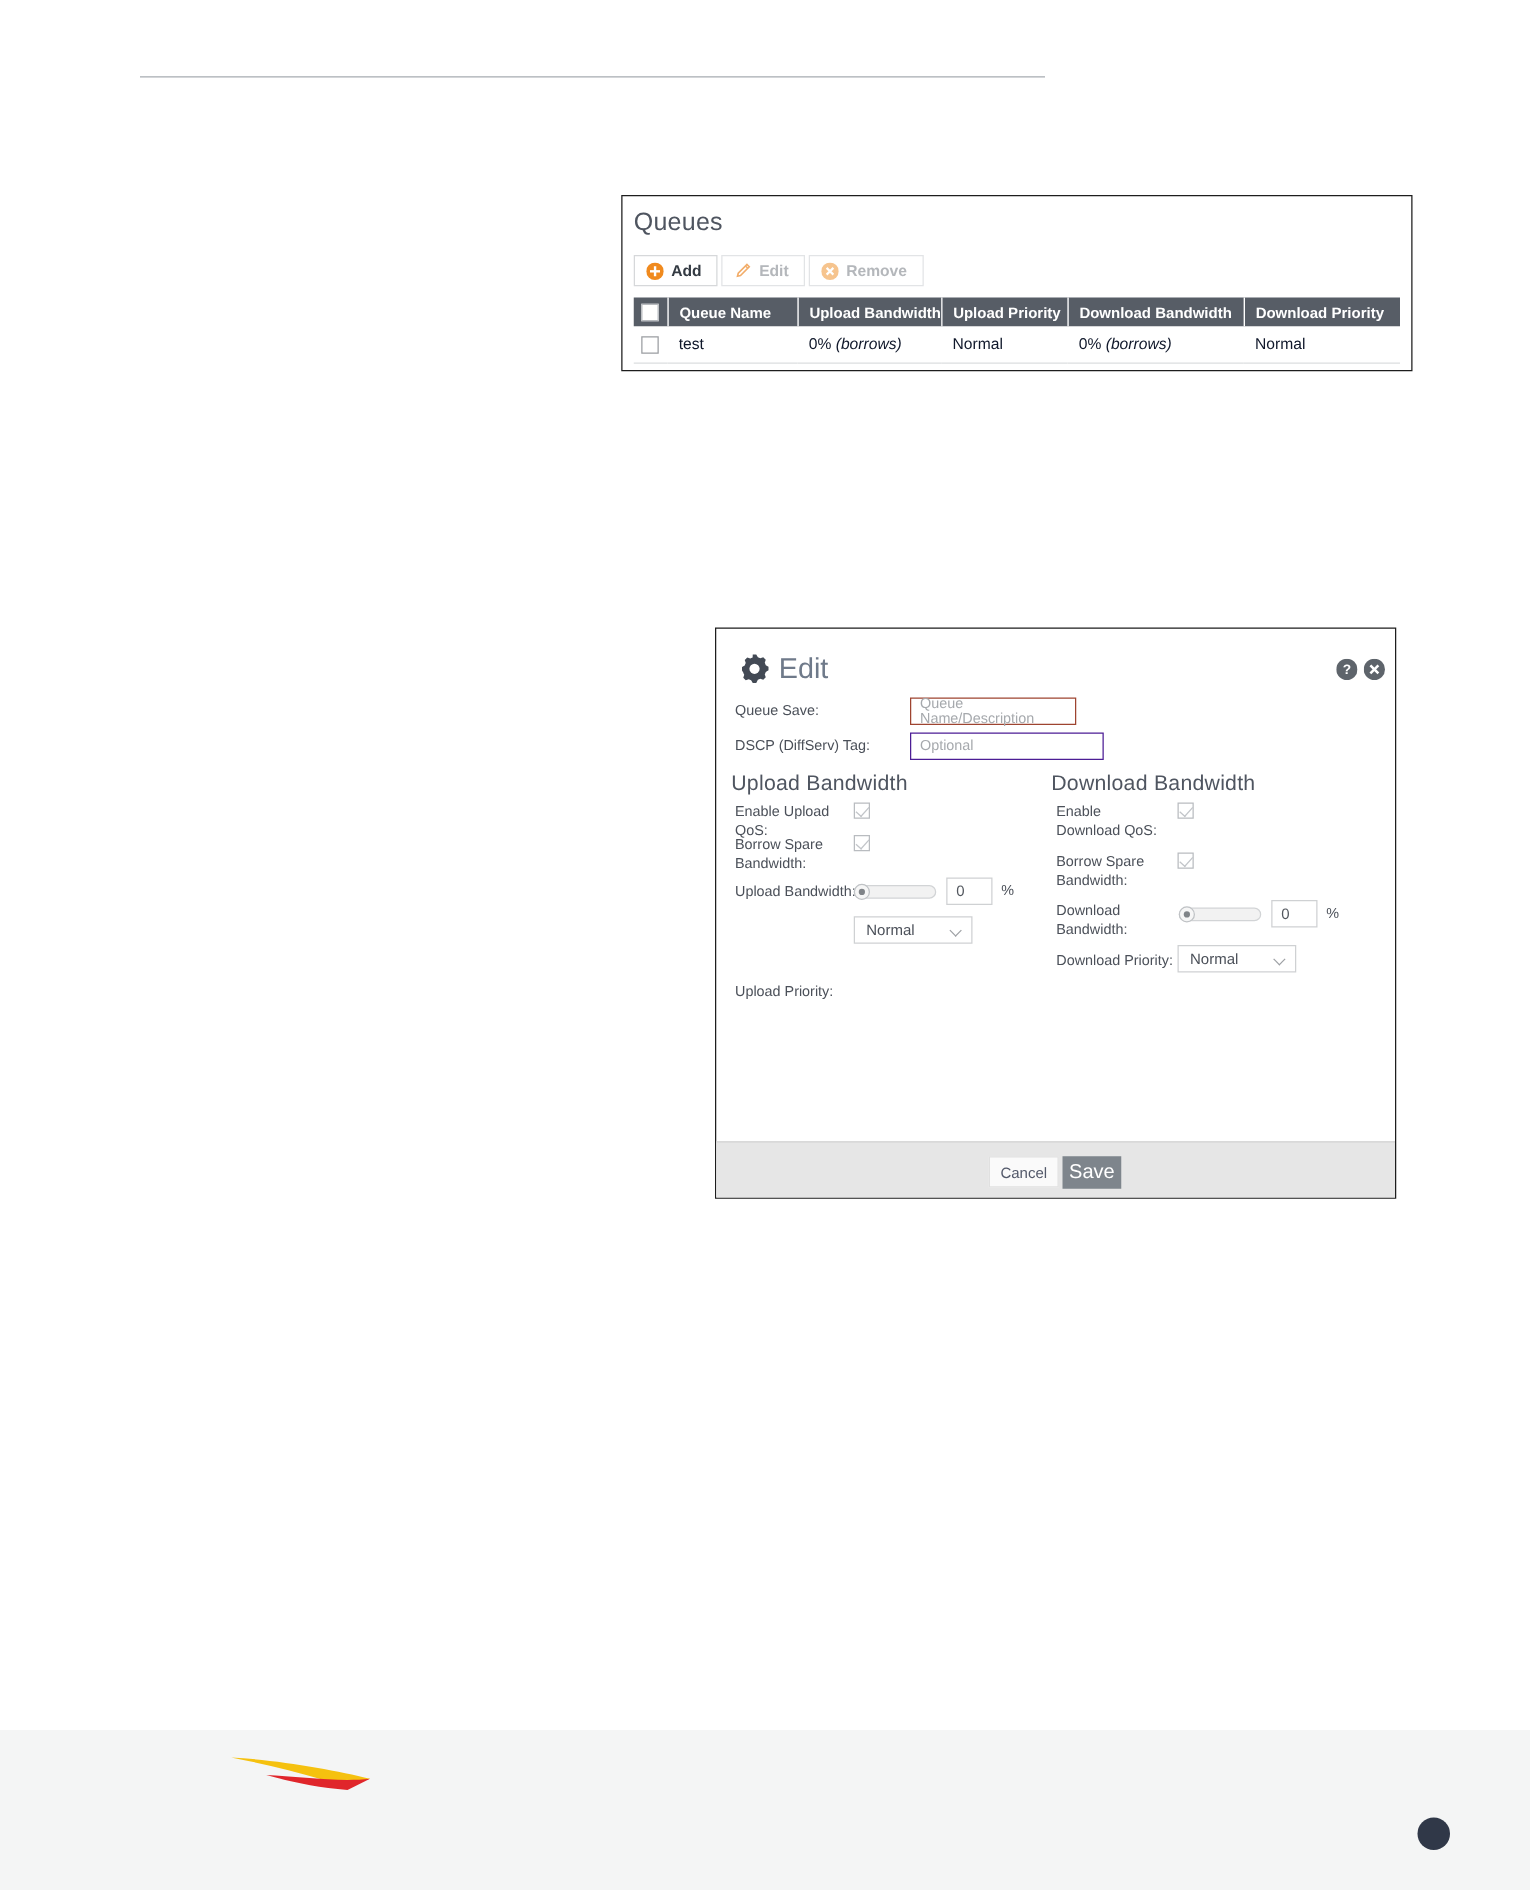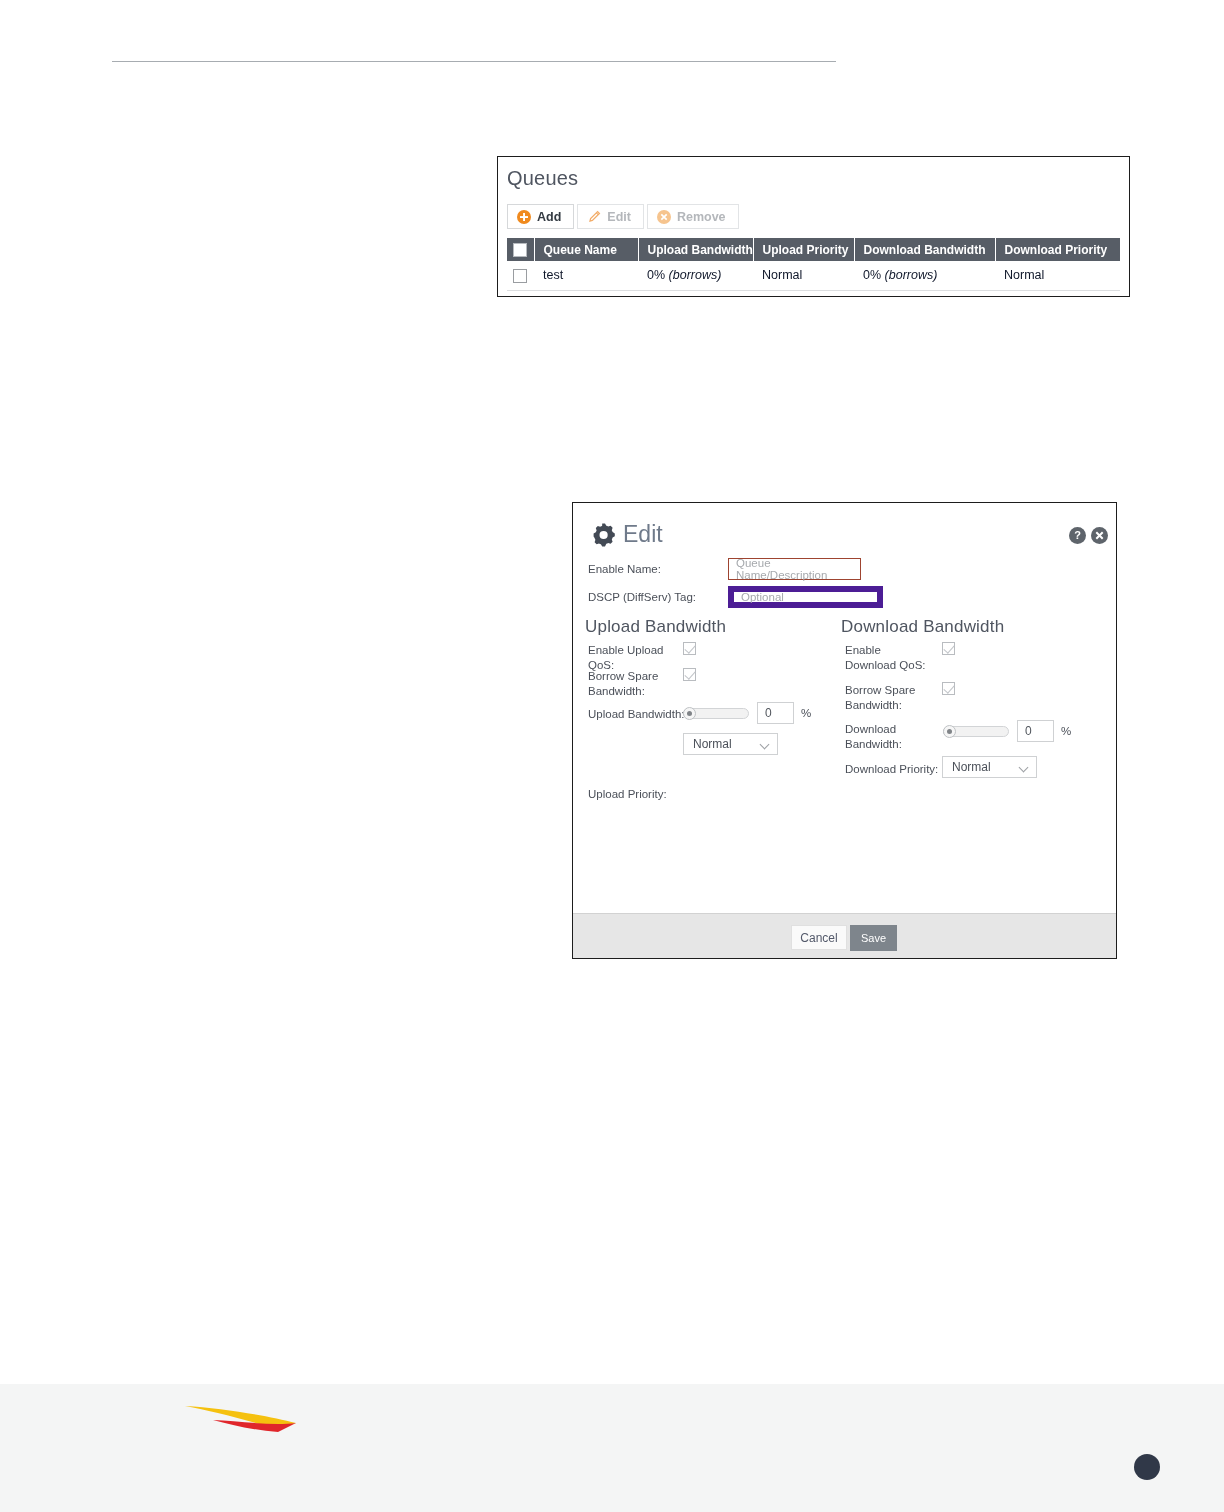--- a/index.html
+++ b/index.html
@@ -167,21 +167,21 @@
 
   .dlg-body { position: absolute; left: 0; top: 55px; right: 0; bottom: 0;}
 
   .field-row { position: absolute; }
   .f-label {
     font-size: 11.5px;
     color: #4b5059;
     line-height: 15px;
   }
   .f-input {
-    border: 6px solid #4c1d95;
+    border: 1px solid #4c1d95;
     background: #ffffff;
     box-sizing: border-box;
     font-size: 11.5px;
     color: #a6a9ad;
     padding: 0 7px;
     display: flex;
     align-items: center;
     height: 20px;
   }
   .f-input.required { border: 1px solid #9e4430; }
@@ -301,21 +301,21 @@
     font-size: 12px;
     color: #53596a;
     display: flex; align-items: center; justify-content: center;
   }
   .btn-save {
     position: absolute;
     left: 277px; top: 11px;
     width: 47px; height: 26px;
     background: #7e858c;
     border: none;
-    font-size: 11px;
+    font-size: 16px;
     color: #ffffff;
     display: flex; align-items: center; justify-content: center;
   }
 
   
   .page-footer {
     position: absolute;
     left: 0; bottom: 0;
     width: 1224px;
     height: 128px;
@@ -460,21 +460,21 @@
       <svg viewBox="0 0 17 17" width="17" height="17">
         <circle cx="8.5" cy="8.5" r="8.5" fill="#5e646b"></circle>
         <path d="M5.3 5.3l6.4 6.4M11.7 5.3l-6.4 6.4" stroke="#ffffff" stroke-width="2"></path>
       </svg>
     </span>
   </div>
 
   <div class="dlg-body">
 
     <div class="field-row" style="left:15px; top:4px;">
-      <div class="f-label">Enable Name:</div>
+      <div class="f-label">Queue Save:</div>
     </div>
     <div class="f-input required" style="position:absolute; left:155px; top:0px; width:133px; height:22px;">
       <span>Queue Name/Description</span>
     </div>
 
     <div class="field-row" style="left:15px; top:32px;">
       <div class="f-label">DSCP (DiffServ) Tag:</div>
     </div>
     <div class="f-input" style="position:absolute; left:155px; top:28px; width:155px; height:22px;">
       <span>Optional</span>

